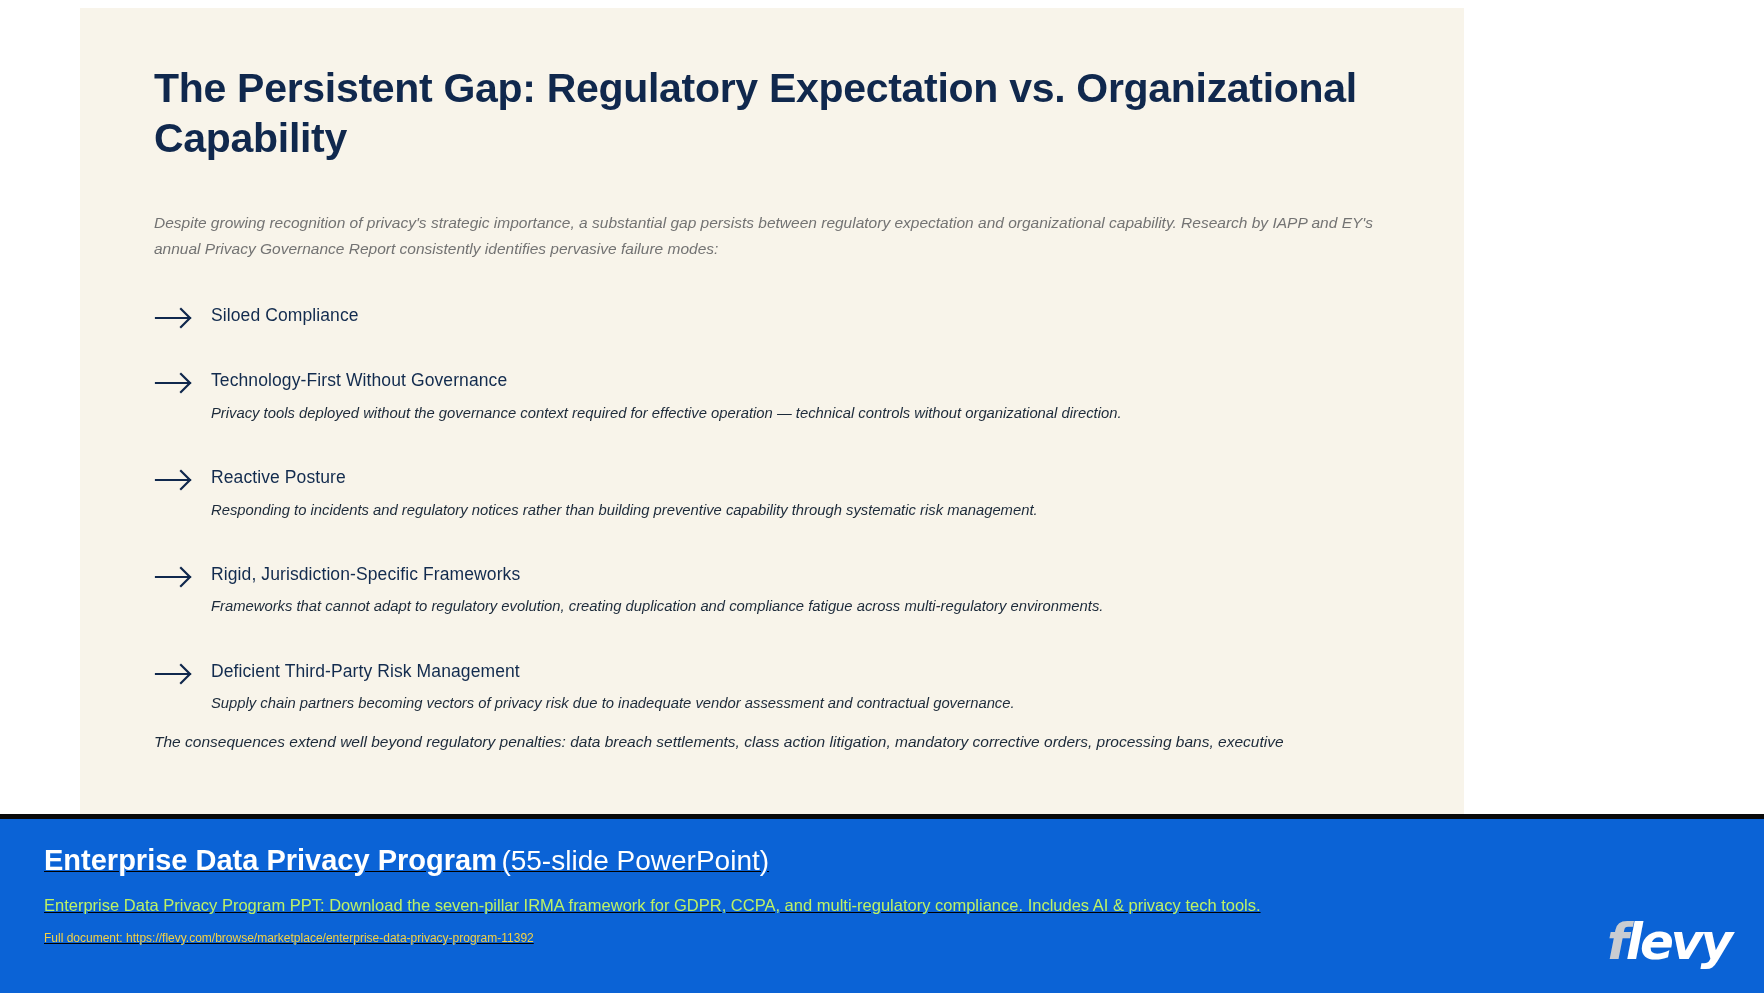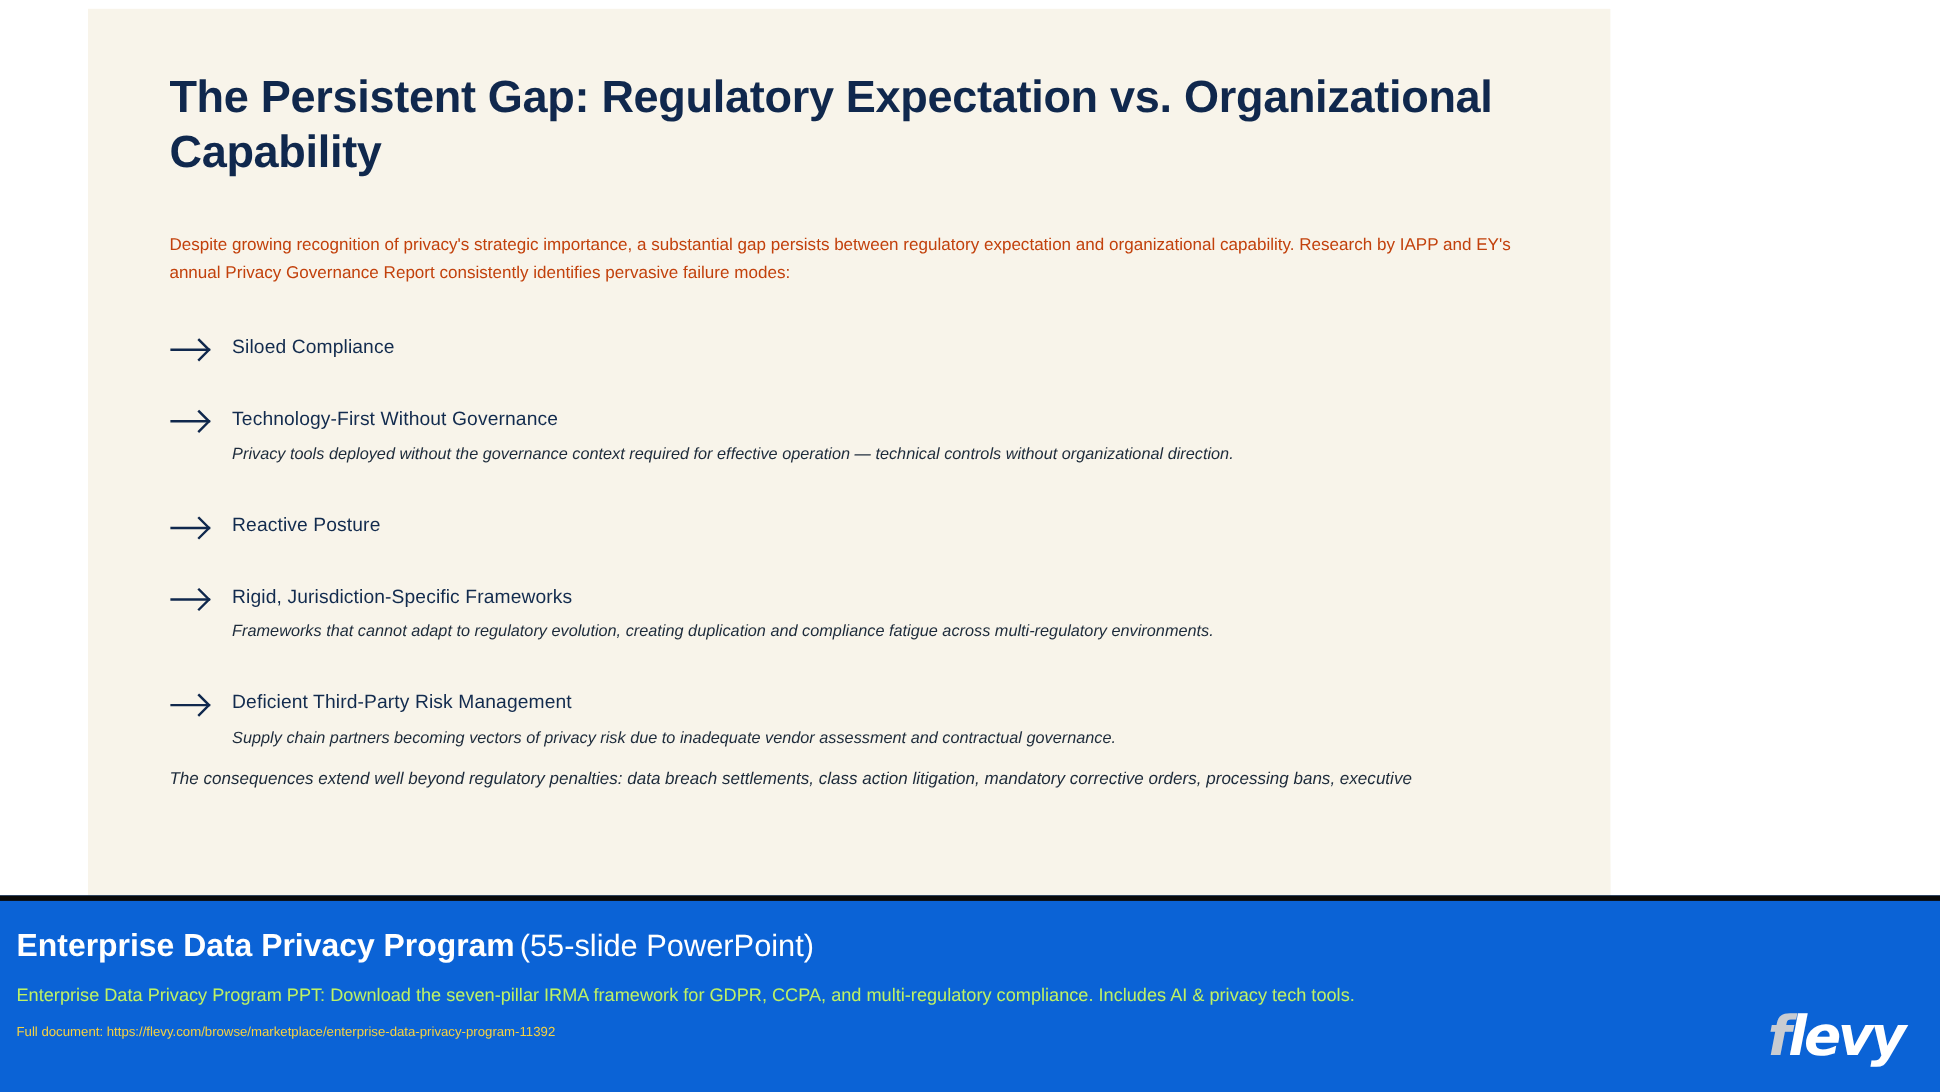--- a/index.html
+++ b/index.html
@@ -30,21 +30,22 @@
     font-weight:700;
     color:#10284d;
     letter-spacing:-0.3px;
     max-width:1330px;
   }
 
   .intro {
     margin-top:47px;
     font-size:15.5px;
     line-height:1.68;
-    color:#c2410c;
+    font-style:italic;
+    color:#737373;
     max-width:1252px;
   }
 
   .items { margin-top:24px; }
 
   .item { position:relative; padding-left:57px; margin-bottom:26px;margin-top:42px; }
   .item:last-child { margin-bottom:14px; }
 
   .arrow-icon {
     position:absolute;
@@ -78,21 +79,21 @@
   }
 
   
   .banner {
     position:absolute;
     left:0; top:814px;
     width:1764px; height:179px;
     background:#0b63d6;
     border-top:5px solid #0a0a0a;
   }
-  .banner-inner { padding:26px 0 0 15px; position:relative; height:100%; }
+  .banner-inner { padding:26px 0 0 44px; position:relative; height:100%;text-decoration:underline; }
 
   .banner-title-line {
     color:#ffffff;
     line-height:1.1;
     white-space:nowrap;
   }
   .banner-title {
     font-size:29px;
     font-weight:700;
   }
@@ -171,20 +172,21 @@
         </div>
 
         <div class="item">
           <span class="arrow-icon">
             <svg width="42" height="24" viewBox="0 0 42 24" fill="none" xmlns="http://www.w3.org/2000/svg">
               <path d="M2 12 H36" stroke="currentColor" stroke-width="2.2" stroke-linecap="square"></path>
               <path d="M27 3 L36 12 L27 21" stroke="currentColor" stroke-width="2.2" fill="none" stroke-linecap="square" stroke-linejoin="miter"></path>
             </svg>
           </span>
           <div class="item-title">Reactive Posture</div>
+          <div class="item-desc">Responding to incidents and regulatory notices rather than building preventive capability through systematic risk management.</div>
         </div>
 
         <div class="item">
           <span class="arrow-icon">
             <svg width="42" height="24" viewBox="0 0 42 24" fill="none" xmlns="http://www.w3.org/2000/svg">
               <path d="M2 12 H36" stroke="currentColor" stroke-width="2.2" stroke-linecap="square"></path>
               <path d="M27 3 L36 12 L27 21" stroke="currentColor" stroke-width="2.2" fill="none" stroke-linecap="square" stroke-linejoin="miter"></path>
             </svg>
           </span>
           <div class="item-title">Rigid, Jurisdiction-Specific Frameworks</div>

